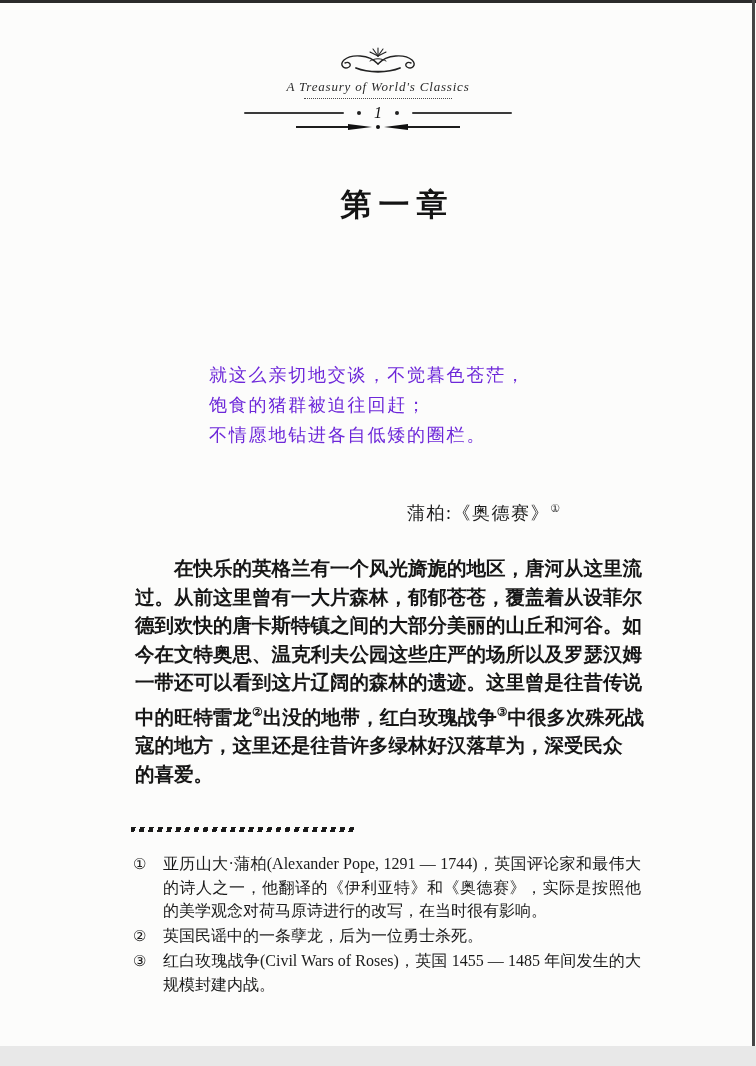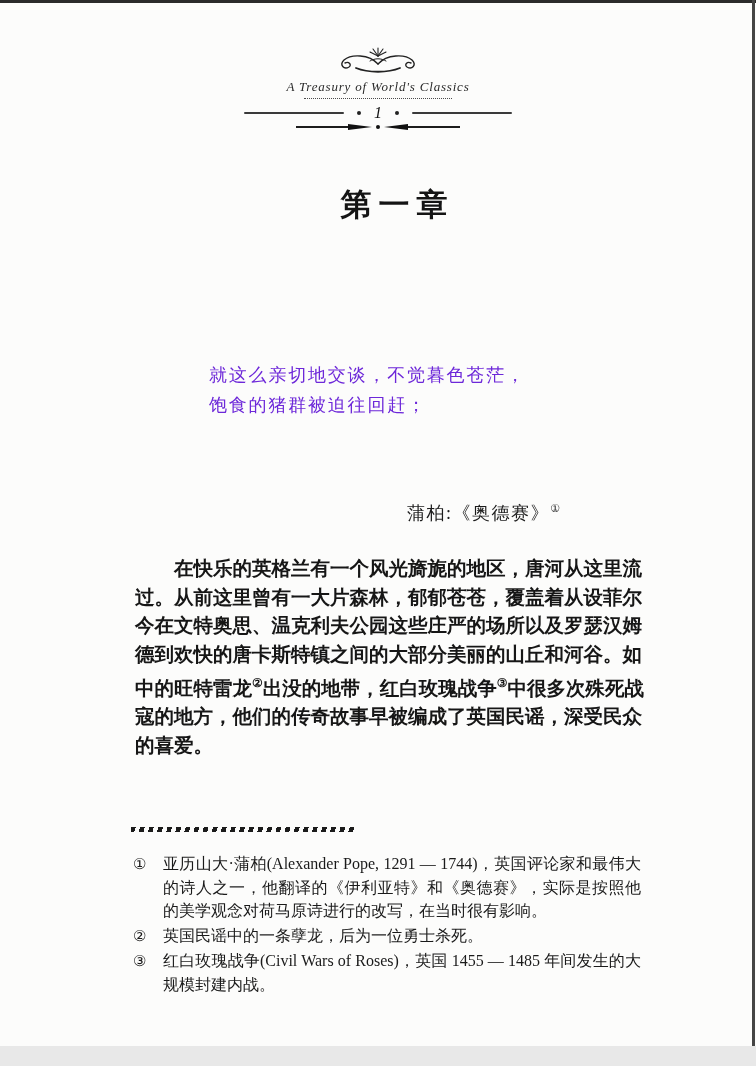--- a/index.html
+++ b/index.html
@@ -113,32 +113,34 @@
       <div class="tri-left"></div>
       <div class="thin"></div>
     </div>
   </div>
 
   <div class="chapter-title">第一章</div>
 
   <div class="poem">
       <div class="poem-line">就这么亲切地交谈，不觉暮色苍茫，</div>
       <div class="poem-line">饱食的猪群被迫往回赶；</div>
+      <div class="poem-line">不情愿地钻进各自低矮的圈栏。</div>
     </div>
   <div class="poem-attribution">
     <span>蒲柏:《奥德赛》</span><sup class="note-ref">①</sup>
   </div>
 
   <div class="paragraph">
       <div class="para-line">在快乐的英格兰有一个风光旖旎的地区，唐河从这里流</div>
       <div class="para-line">过。从前这里曾有一大片森林，郁郁苍苍，覆盖着从设菲尔</div>
+      <div class="para-line">德到欢快的唐卡斯特镇之间的大部分美丽的山丘和河谷。如</div>
       <div class="para-line">今在文特奥思、温克利夫公园这些庄严的场所以及罗瑟汉姆</div>
-      <div class="para-line">德到欢快的唐卡斯特镇之间的大部分美丽的山丘和河谷。如</div>
+      <div class="para-line">一带还可以看到这片辽阔的森林的遗迹。这里曾是往昔传说</div>
       <div class="para-line">中的旺特雷龙<sup class="inline-sup">②</sup>出没的地带，红白玫瑰战争<sup class="inline-sup">③</sup>中很多次殊死战</div>
-      <div class="para-line">寇的地方，他们的传奇故事早被编成了英国民谣，深受民众</div>
+      <div class="para-line">寇的地方，这里还是往昔许多绿林好汉落草为，深受民众</div>
       <div class="para-line">的喜爱。</div>
     </div>
 
   <div class="footnote-divider"></div>
 
   <div class="footnotes">
       <div class="footnote-item">
       <div class="footnote-marker">①</div>
       <div class="footnote-text">亚历山大·蒲柏(Alexander Pope, 1291 — 1744)，英国评论家和最伟大的诗人之一，他翻译的《伊利亚特》和《奥德赛》，实际是按照他的美学观念对荷马原诗进行的改写，在当时很有影响。</div>
     </div>

